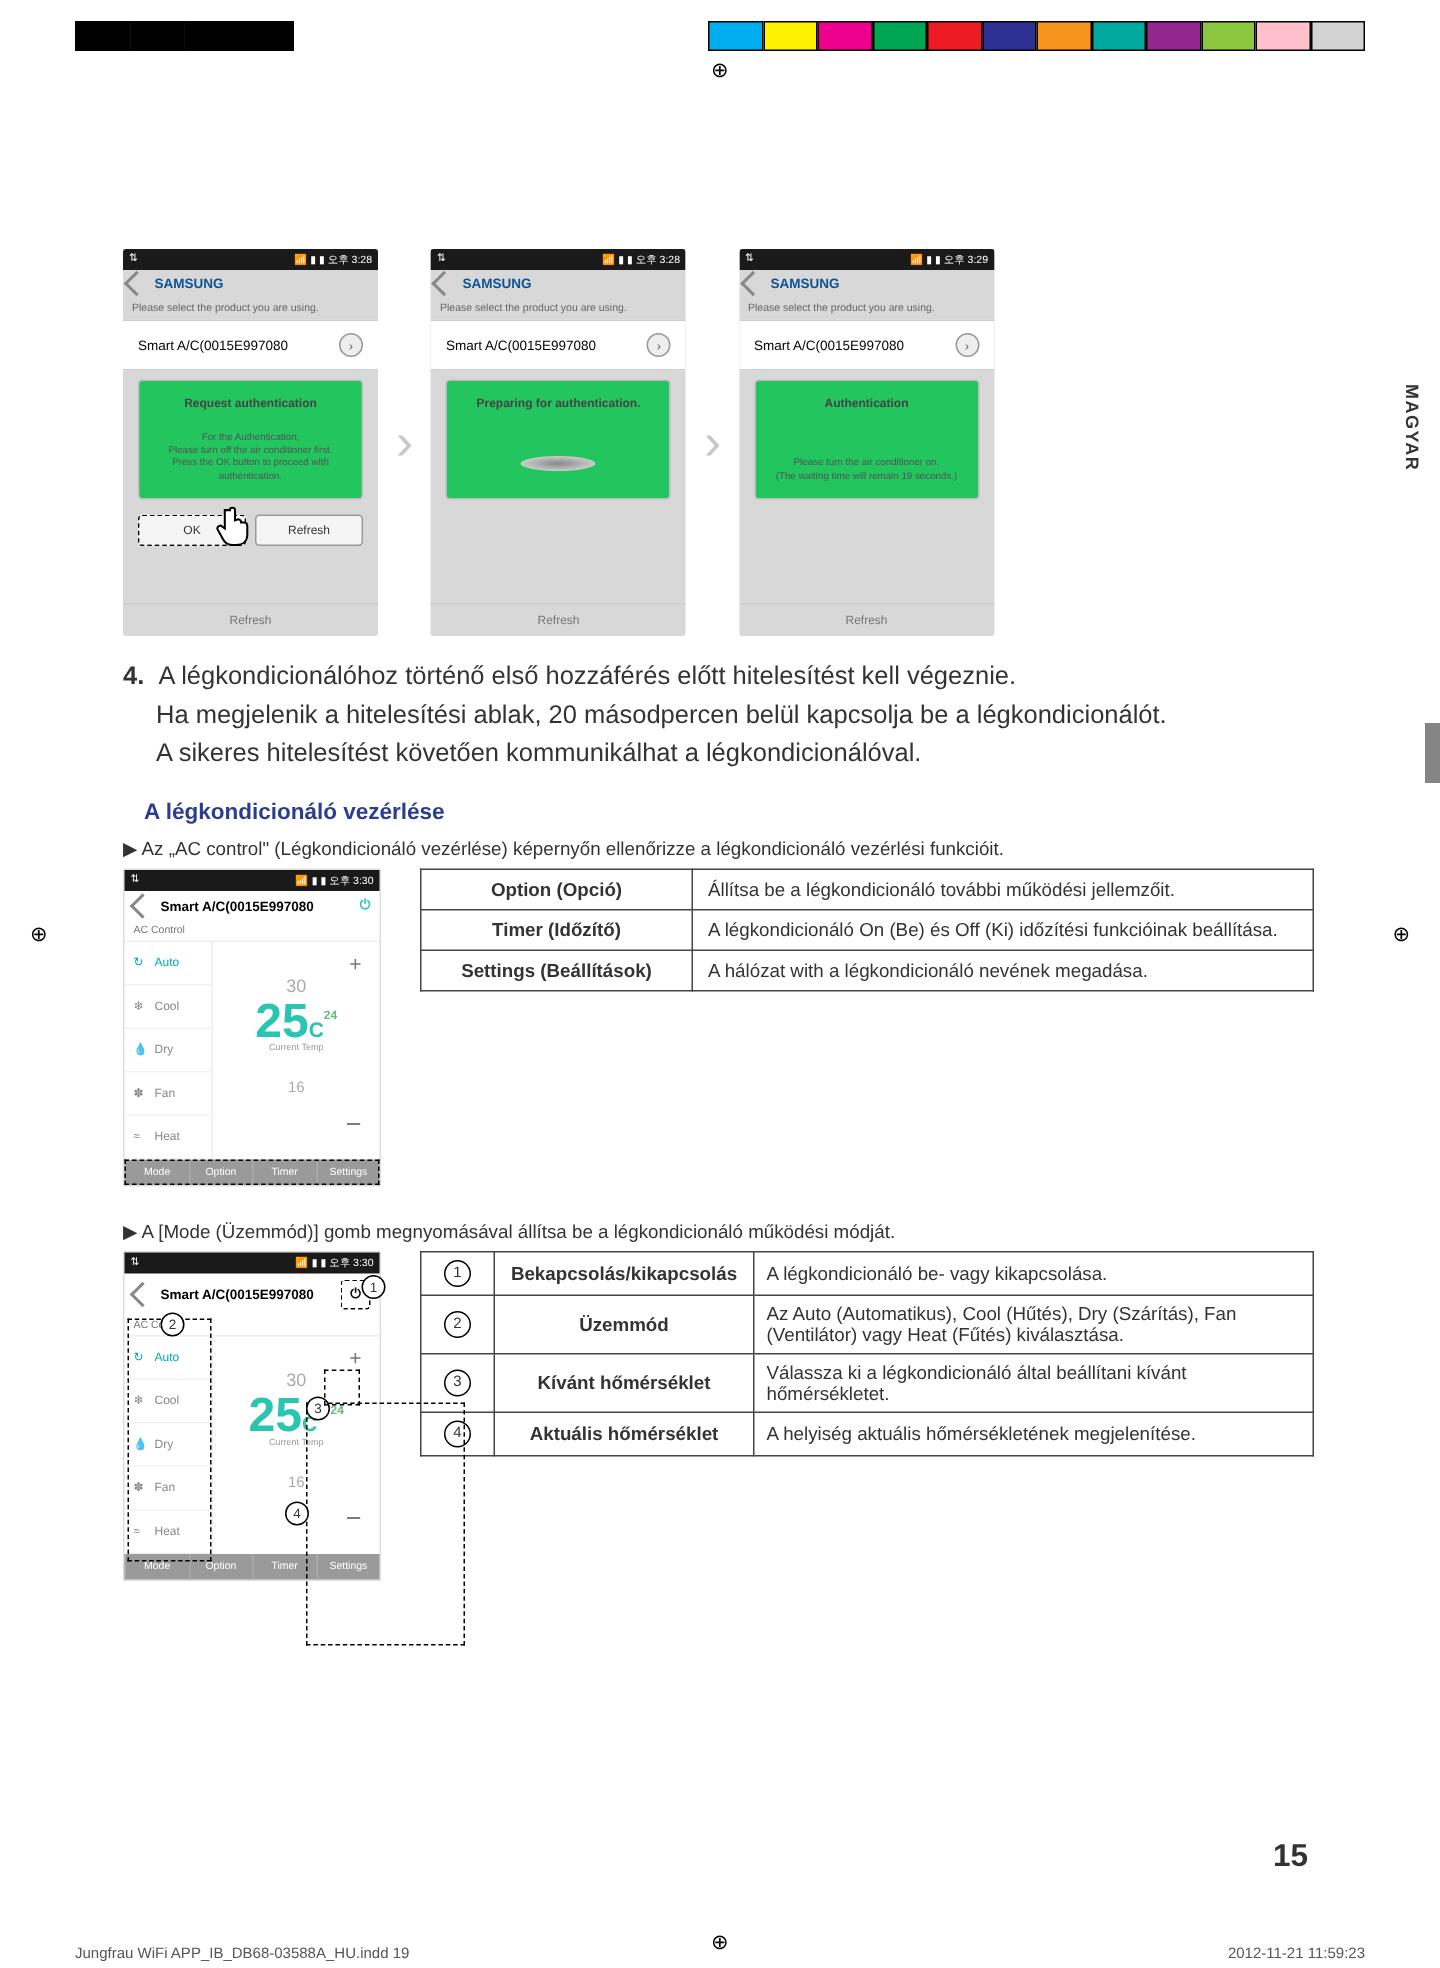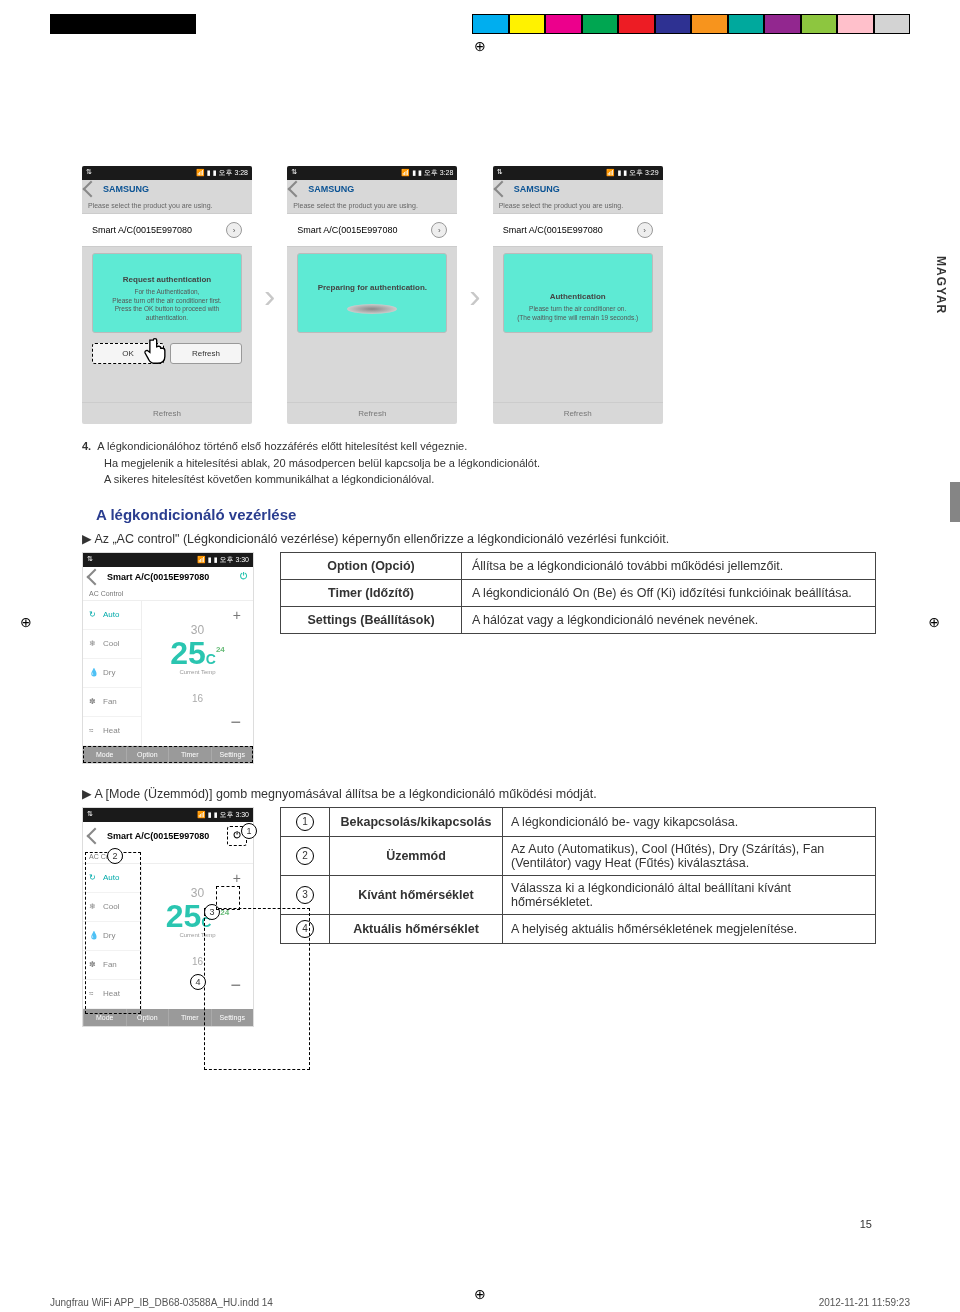--- a/index.html
+++ b/index.html
@@ -11,33 +11,33 @@
 .sidebar-stub{position:absolute;right:0;top:468px;width:10px;height:40px;background:#858585}
 .content{position:absolute;left:82px;top:152px;width:796px}
 .phonerow{display:flex;gap:12px;align-items:center}
 .phone{width:170px;background:#d8d8d8;border-radius:2px;font-size:8px;color:#444;overflow:hidden}
 .statusbar{display:flex;justify-content:space-between;padding:2px 4px;background:#1a1a1a;color:#fff;font-size:7px}
 .samsung-hdr{display:flex;align-items:center;gap:6px;padding:3px;color:#0b5394;font-weight:bold;font-size:9px}
 .back-arrow{display:inline-block;width:10px;height:10px;border-left:2px solid #888;border-bottom:2px solid #888;transform:rotate(45deg)}
 .subhdr{padding:4px 6px;color:#666;font-size:7px}
 .device-row{display:flex;align-items:center;justify-content:space-between;padding:8px 10px;background:#fff;border-top:1px solid #ccc;border-bottom:1px solid #ccc;font-size:9px;color:#000}
 .chev-btn{width:14px;height:14px;border:1px solid #999;border-radius:50%;background:#eee;display:flex;align-items:center;justify-content:center;font-size:8px;color:#555}
-.modal{margin:6px 10px 10px;background:#5eead4;border:1px solid #bbb;border-radius:3px;padding:10px 8px;text-align:center;min-height:58px;display:flex;flex-direction:column;justify-content:flex-end}
+.modal{margin:6px 10px 10px;background:#22c55e;border:1px solid #bbb;border-radius:3px;padding:10px 8px;text-align:center;min-height:58px;display:flex;flex-direction:column;justify-content:space-between}
 .modal-title{font-weight:bold;font-size:8px;margin-bottom:4px;color:#444}
 .modal-body{font-size:6.5px;line-height:1.3;color:#555}
 .modal-btns{display:flex;gap:6px;margin:8px 10px 10px}
 .modal-btns.hidden{visibility:hidden}
 .mbtn{flex:1;padding:5px 0;border:1px solid #999;border-radius:3px;background:#f5f5f5;text-align:center;font-size:8px;color:#333}
 .dashed{border:1px dashed #000}
 .hand{position:absolute;width:28px;height:30px;pointer-events:none}
 .hand svg{width:100%;height:100%}
 .spacer-area{height:28px}
 .refresh-bar{border-top:1px solid #ccc;text-align:center;padding:6px 0;color:#777;font-size:8px}
 .big-arrow{font-size:34px;color:#c8c8c8}
-.instr-block{margin-top:14px;font-size:11px;line-height:1.5}
+.instr-block{margin-top:14px;font-size:17px;line-height:1.5}
 .instr-num{font-weight:bold}
 .section-hdr{display:flex;align-items:flex-start;margin-top:16px}
 .section-bar{width:6px;background:#2a3d8f;margin-right:8px}
 .section-title{font-size:15px;font-weight:bold;color:#2a3d8f;padding:2px 0}
 .bullet-line{margin-top:6px;font-size:12.5px}
 .midrow{display:flex;gap:26px;margin-top:6px;align-items:flex-start}
 .ac-app{width:170px;background:#fff;border:1px solid #ddd;font-size:8px;position:relative}
 .ac-hdr{display:flex;align-items:center;gap:6px;padding:4px 6px;font-weight:bold;color:#000;font-size:9px}
 .ac-sub{padding:3px 6px;font-size:7px;color:#777;border-bottom:1px solid #eee}
 .ac-body{display:flex}
@@ -55,21 +55,21 @@
 .ac-tabs.dashed-tabs{outline:1px dashed #000;outline-offset:-1px}
 .ac-tab{flex:1;text-align:center;padding:5px 2px;border-left:1px solid #aaa}
 .func-table{border:1px solid #444;font-size:12.5px;border-collapse:collapse;width:596px}
 .func-table td{border:1px solid #444;padding:6px 10px}
 .func-table td:first-child{text-align:center;font-weight:bold;width:160px}
 .mode-table{border:1px solid #444;font-size:12.5px;border-collapse:collapse;width:596px}
 .mode-table td{border:1px solid #444;padding:5px 8px;vertical-align:middle}
 .mode-table td.num{text-align:center;width:32px}
 .mode-table td.lbl{text-align:center;font-weight:bold;width:156px}
 .circ{display:inline-flex;width:16px;height:16px;border:1px solid #000;border-radius:50%;align-items:center;justify-content:center;font-size:10px}
-.page-num{position:absolute;right:88px;bottom:96px;font-size:11px;font-weight:normal}
+.page-num{position:absolute;right:88px;bottom:76px;font-size:21px;font-weight:bold}
 .footer{position:absolute;left:50px;right:50px;bottom:18px;display:flex;justify-content:space-between;font-size:10px;color:#555}
 .callout{position:absolute;background:#fff;border:1px solid #000;border-radius:50%;width:14px;height:14px;display:flex;align-items:center;justify-content:center;font-size:9px}
 .power-ico{position:absolute;border:1px dashed #000;width:18px;height:18px;border-radius:3px;display:flex;align-items:center;justify-content:center}
 .ellipse{width:50px;height:10px;background:radial-gradient(ellipse at center,#888 0%,#ccc 70%,transparent 100%);border-radius:50%;margin:8px auto}
 .dashed-box{position:absolute;border:1px dashed #000}
 .mode-ico{width:10px;height:10px;display:inline-block}
 </style>
 </head>
 <body>
 <div class="page">
@@ -271,21 +271,21 @@
     <tr>
               <td>Option (Opció)</td>
               <td>Állítsa be a légkondicionáló további működési jellemzőit.</td>
             </tr>
     <tr>
               <td>Timer (Időzítő)</td>
               <td>A légkondicionáló On (Be) és Off (Ki) időzítési funkcióinak beállítása.</td>
             </tr>
     <tr>
               <td>Settings (Beállítások)</td>
-              <td>A hálózat vagy a légkondicionáló nevének nevének.</td>
+              <td>A hálózat with a légkondicionáló nevének megadása.</td>
             </tr>
   </tbody>
         </table>
 </div>
 
 <div class="bullet-line" style="margin-top:22px">▶  A [Mode (Üzemmód)] gomb megnyomásával állítsa be a légkondicionáló működési módját.</div>
 
 <div class="midrow">
   <div class="ac-app" style="position:relative">
     <div class="statusbar">
@@ -380,17 +380,17 @@
               <td>A helyiség aktuális hőmérsékletének megjelenítése.</td>
             </tr>
   </tbody>
         </table>
 </div>
 
 </div>
 
 <div class="page-num">15</div>
 <div class="footer">
-  <span>Jungfrau WiFi APP_IB_DB68-03588A_HU.indd   14</span>
+  <span>Jungfrau WiFi APP_IB_DB68-03588A_HU.indd   19</span>
   <span>2012-11-21   11:59:23</span>
 </div>
 
 </div>
 
 </body></html>

